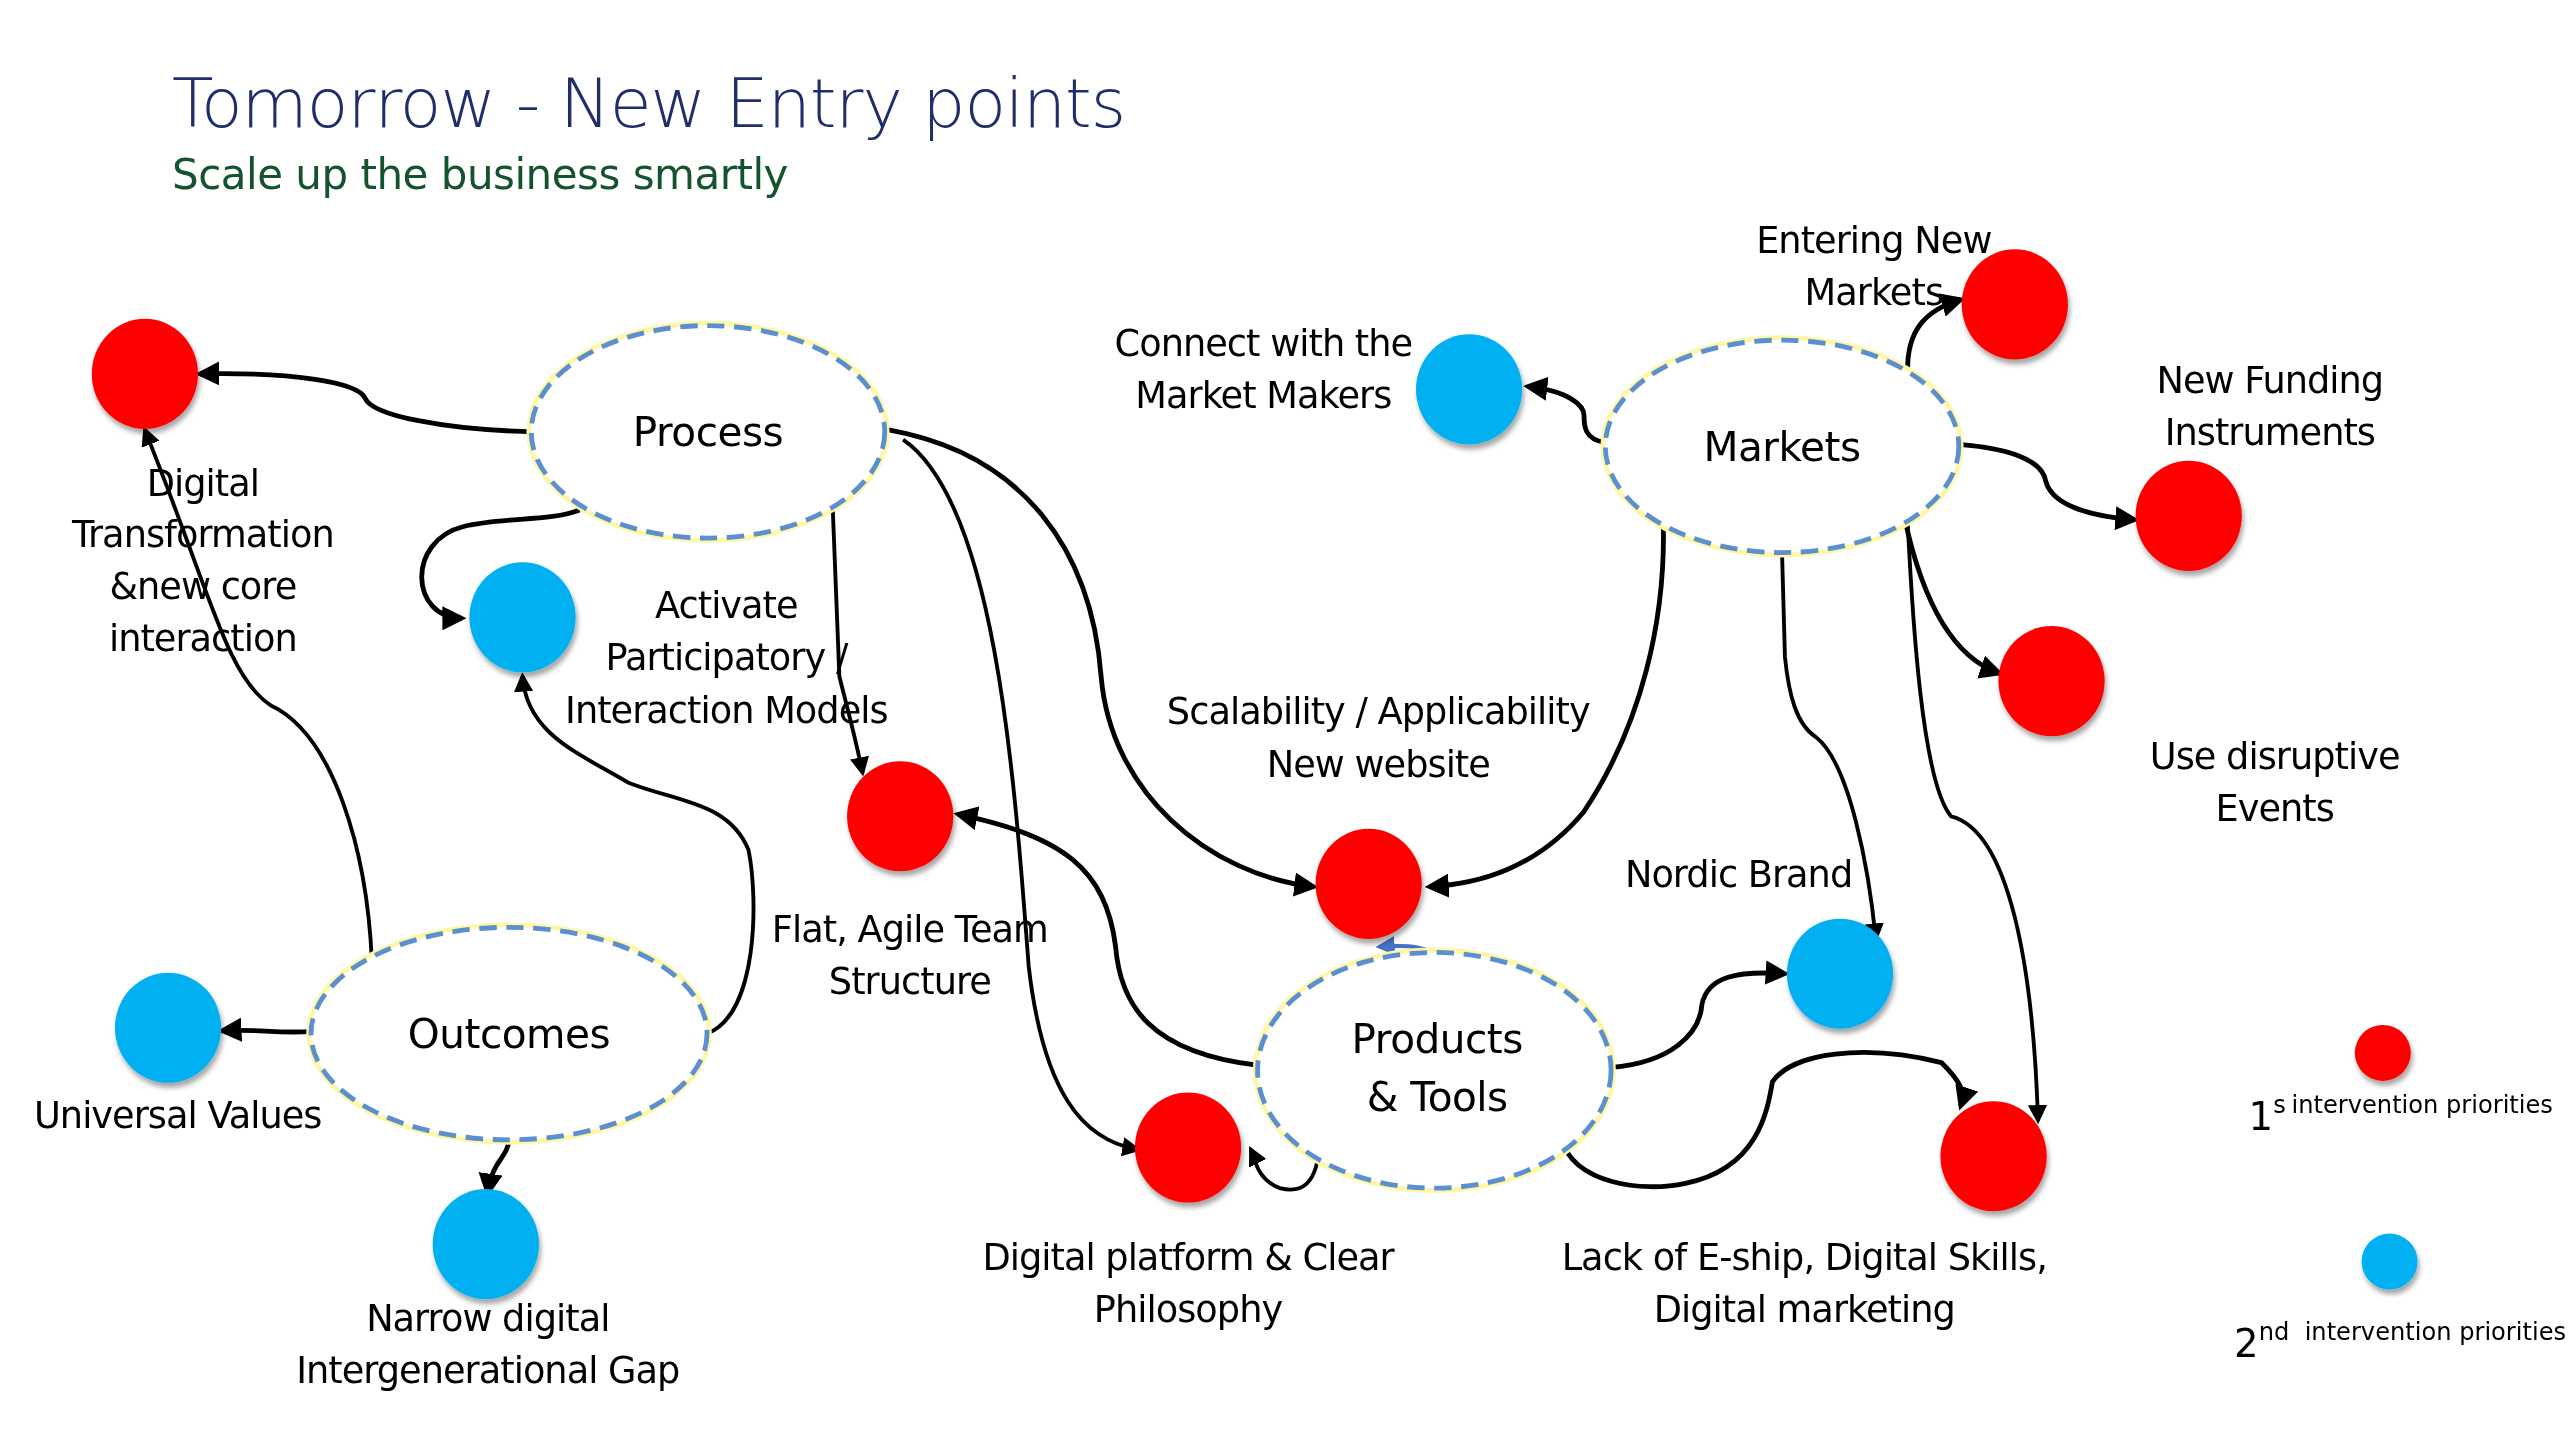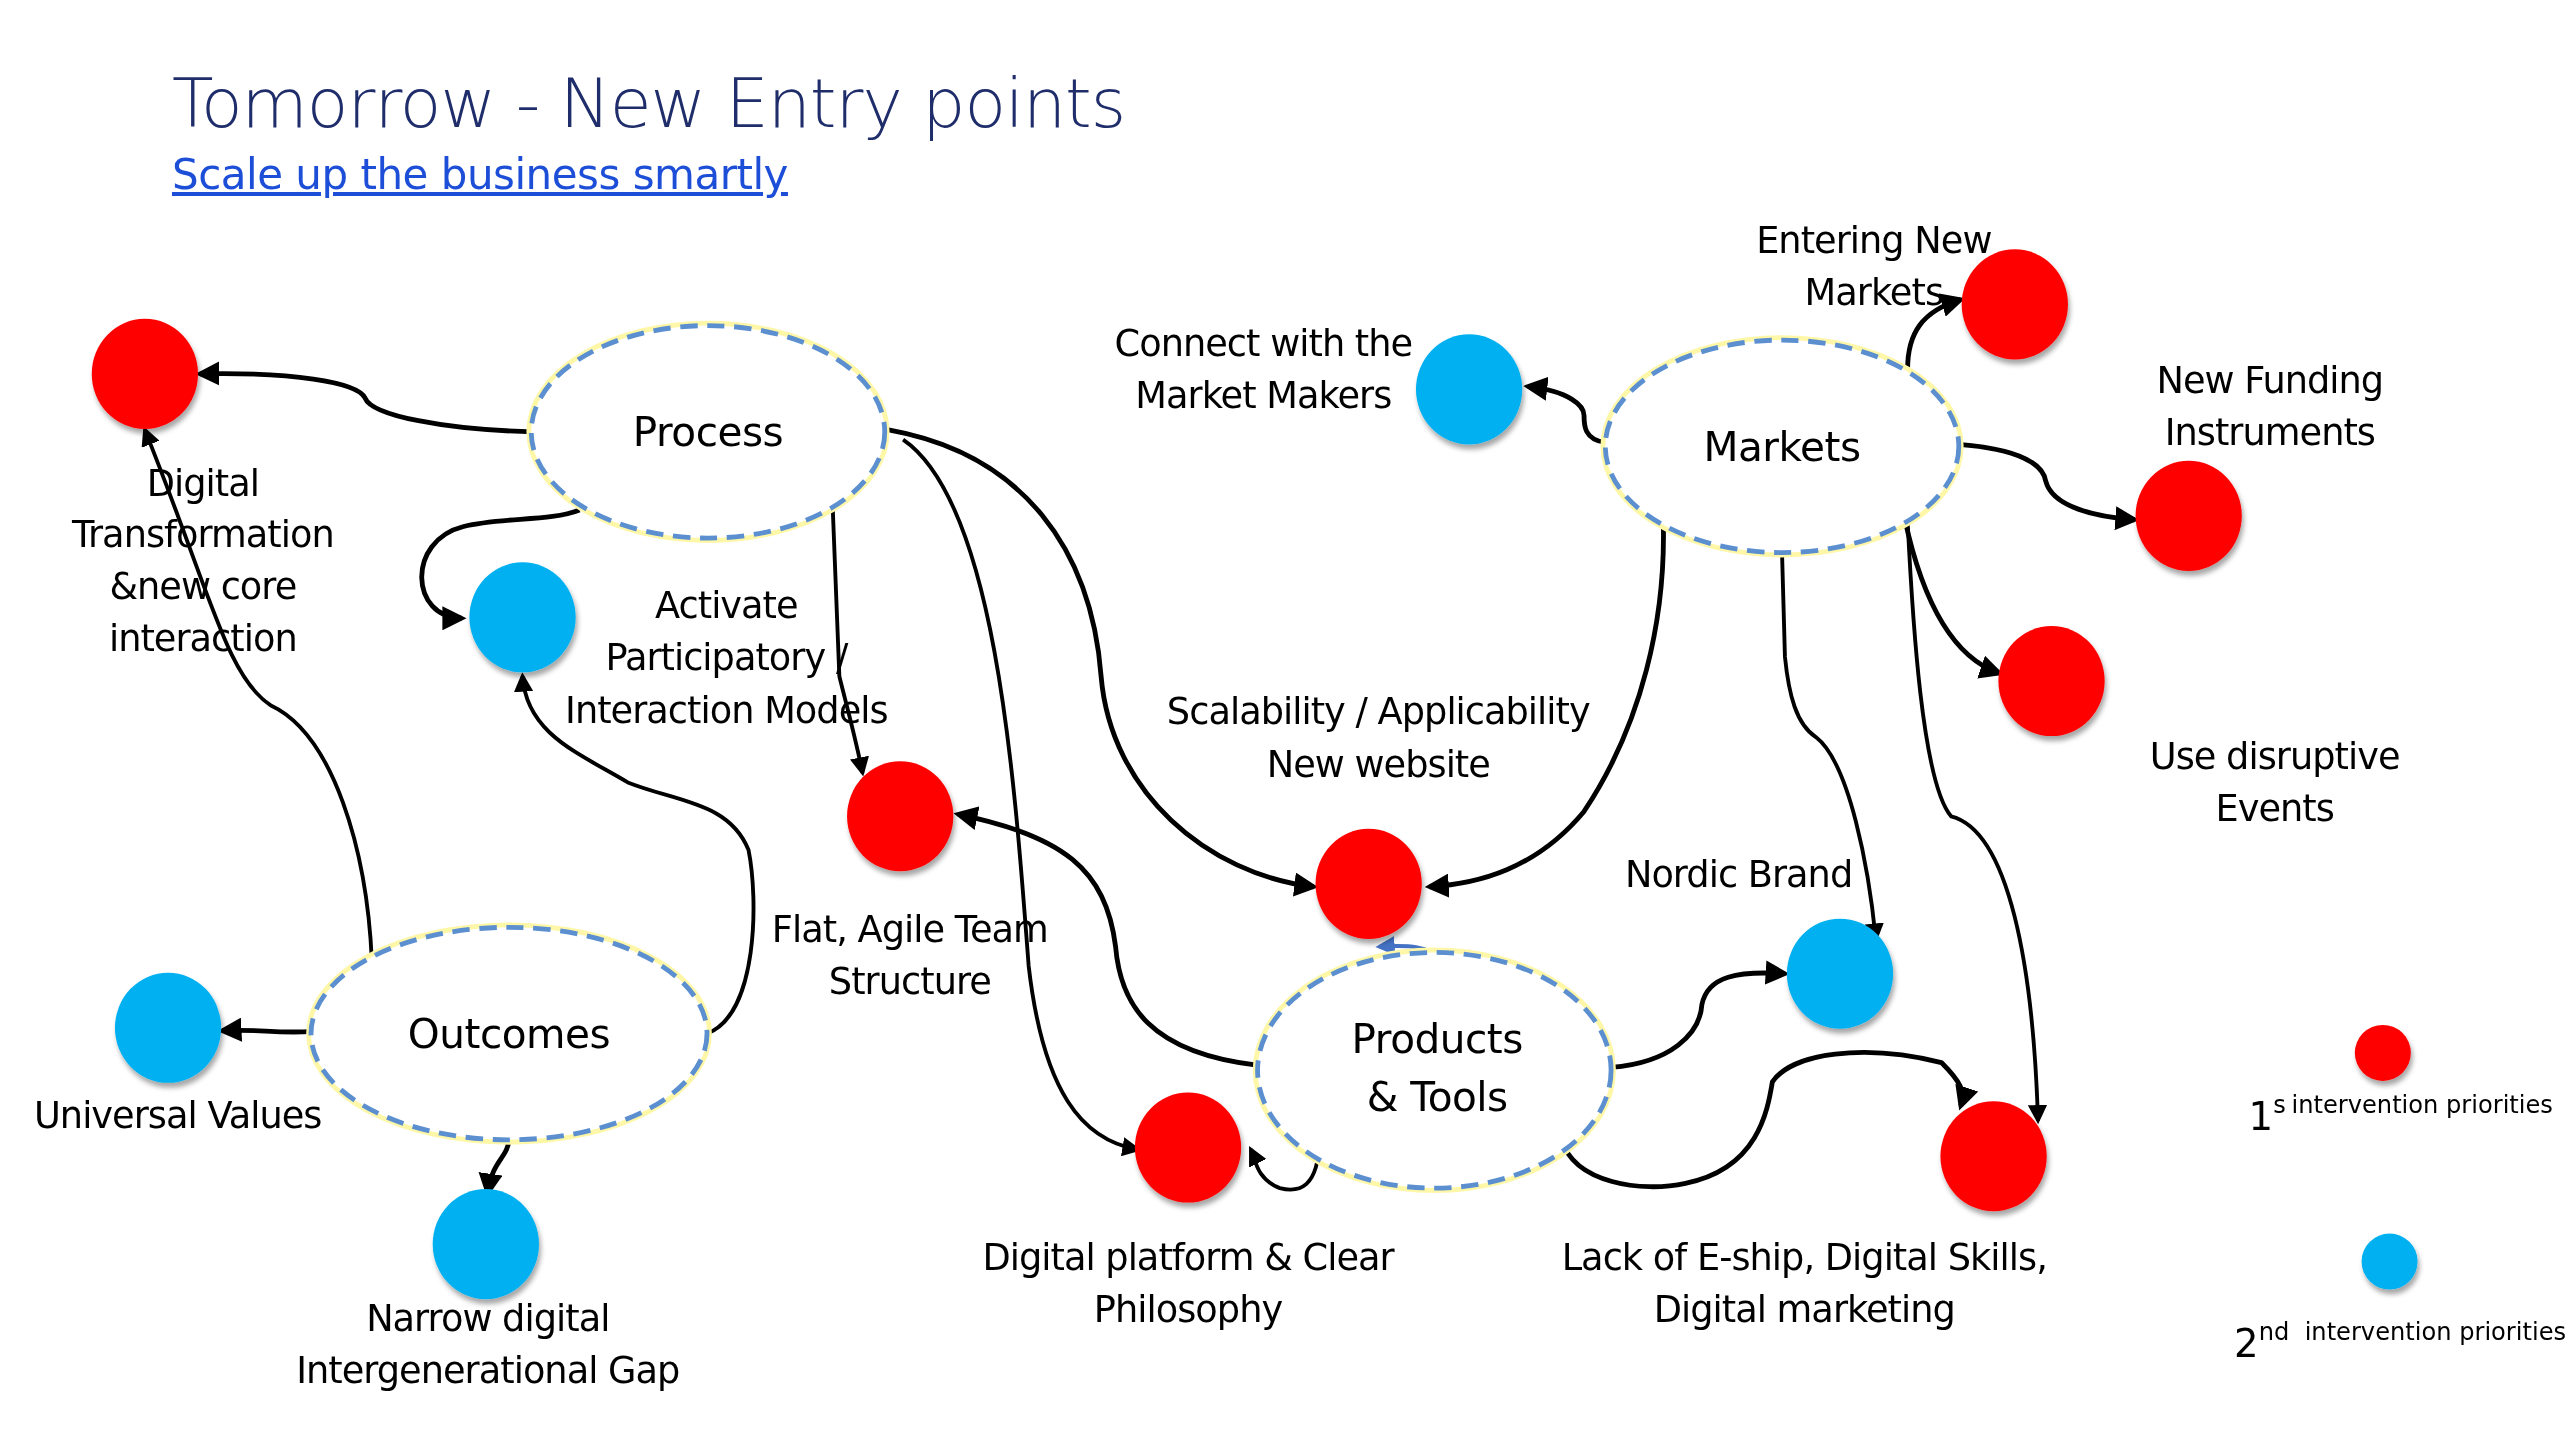--- a/index.html
+++ b/index.html
@@ -1,18 +1,18 @@
 <!DOCTYPE html>
 <html><head>
 <meta charset="utf-8">
 <style>
   html, body { margin: 0; padding: 0; background: #ffffff; }
   body { width: 2576px; height: 1449px; overflow: hidden; position: relative; font-family: "Liberation Sans", sans-serif; }
   #title { position: absolute; left: 172px; top: 64px; font-size: 68px; color: #1f2d6b; font-family: "DejaVu Sans", sans-serif; font-weight: 300; letter-spacing: -1px; }
-  #subtitle { position: absolute; left: 172px; top: 150px; font-size: 42px; color: #1d4ed8; font-family: "DejaVu Sans", sans-serif; letter-spacing: -0.5px; text-decoration: underline; }
+  #subtitle { position: absolute; left: 172px; top: 150px; font-size: 42px; color: #14532d; font-family: "DejaVu Sans", sans-serif; letter-spacing: -0.5px; }
   svg { position: absolute; left: 0; top: 0; }
   .lbl { font-family: "DejaVu Sans", sans-serif; fill: #000; font-size: 38px; text-anchor: middle; letter-spacing: -1px; }
   .hub-lbl { font-family: "DejaVu Sans", sans-serif; fill: #000; font-size: 42px; text-anchor: middle; letter-spacing: -0.5px; }
   .edge { fill: none; stroke: #000; stroke-width: 5; }
   .edge-thin { fill: none; stroke: #000; stroke-width: 4; }
   .edge-blue { fill: none; stroke: #4472c4; stroke-width: 4; }
   .hub-glow { fill: none; stroke: #fff7a8; stroke-width: 10; }
   .hub { fill: #ffffff; stroke: #5b8fd0; stroke-width: 5; stroke-dasharray: 18 10; }
   .legend-big { font-family: "DejaVu Sans", sans-serif; font-size: 40px; fill: #000; }
   .legend-sm { font-family: "DejaVu Sans", sans-serif; font-size: 25px; fill: #000; }

